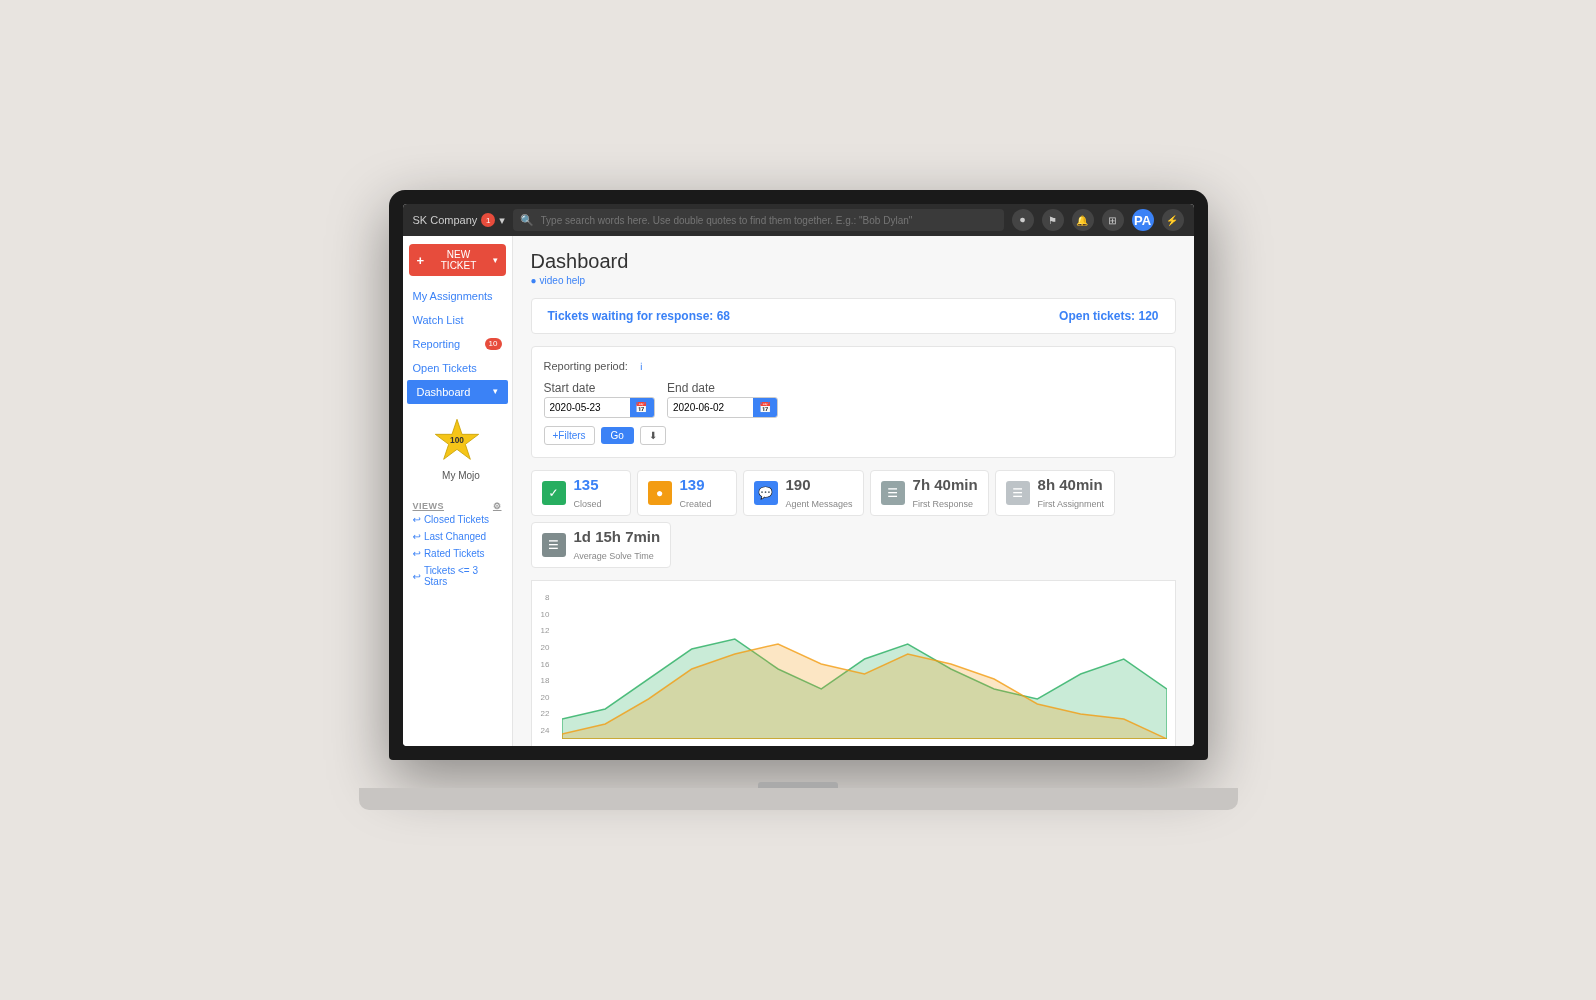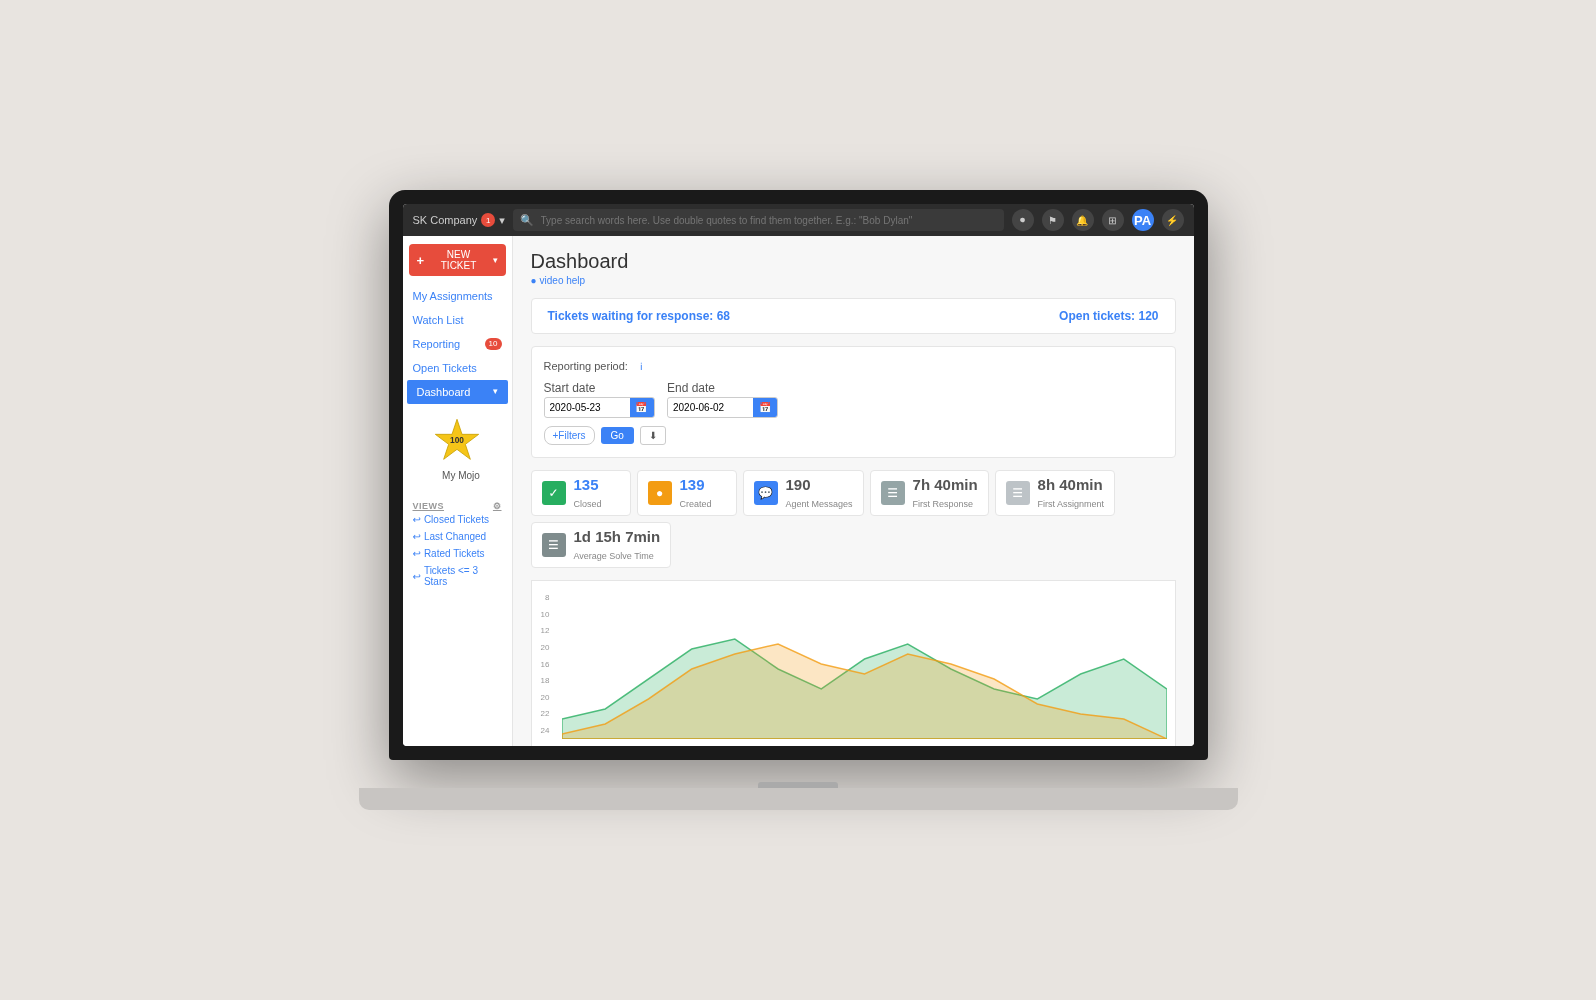--- a/index.html
+++ b/index.html
@@ -338,21 +338,21 @@
 
     .filter-row {
       display: flex;
       align-items: center;
       gap: 6px;
     }
 
     .filter-btn {
       background: #fff;
       border: 1px solid #ccc;
-      border-radius: 8px;
+      border-radius: 3px;
       padding: 3px 8px;
       font-size: 10px;
       color: #3b82f6;
       cursor: pointer;
     }
 
     .go-btn {
       background: #3b82f6;
       border: none;
       border-radius: 3px;

